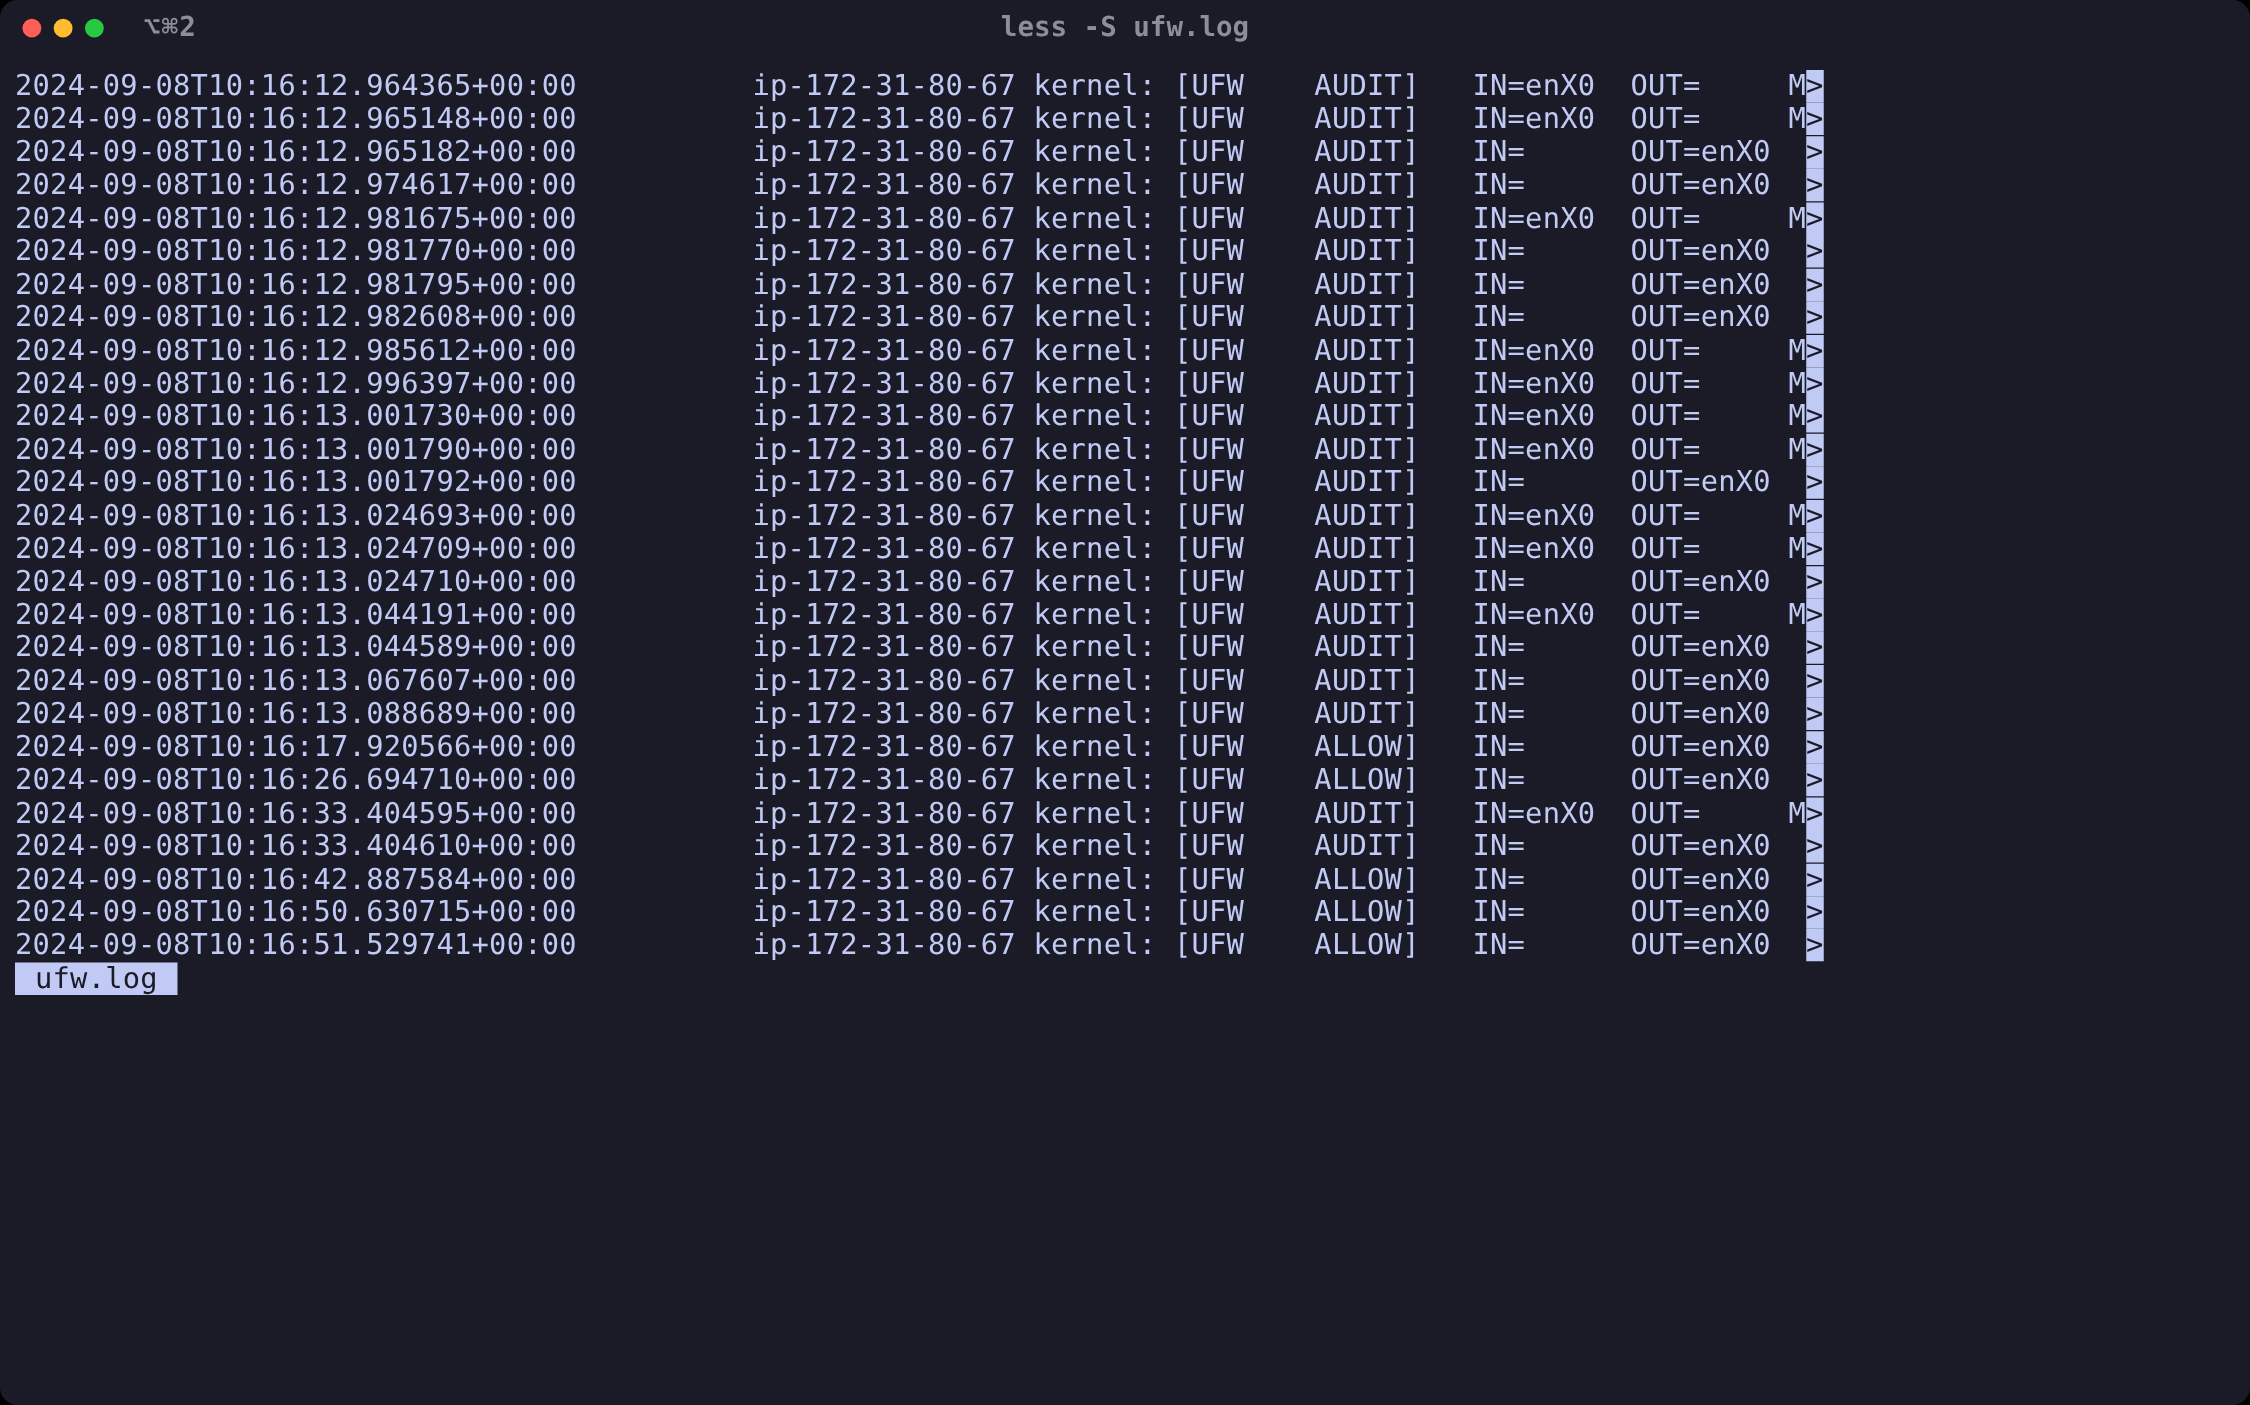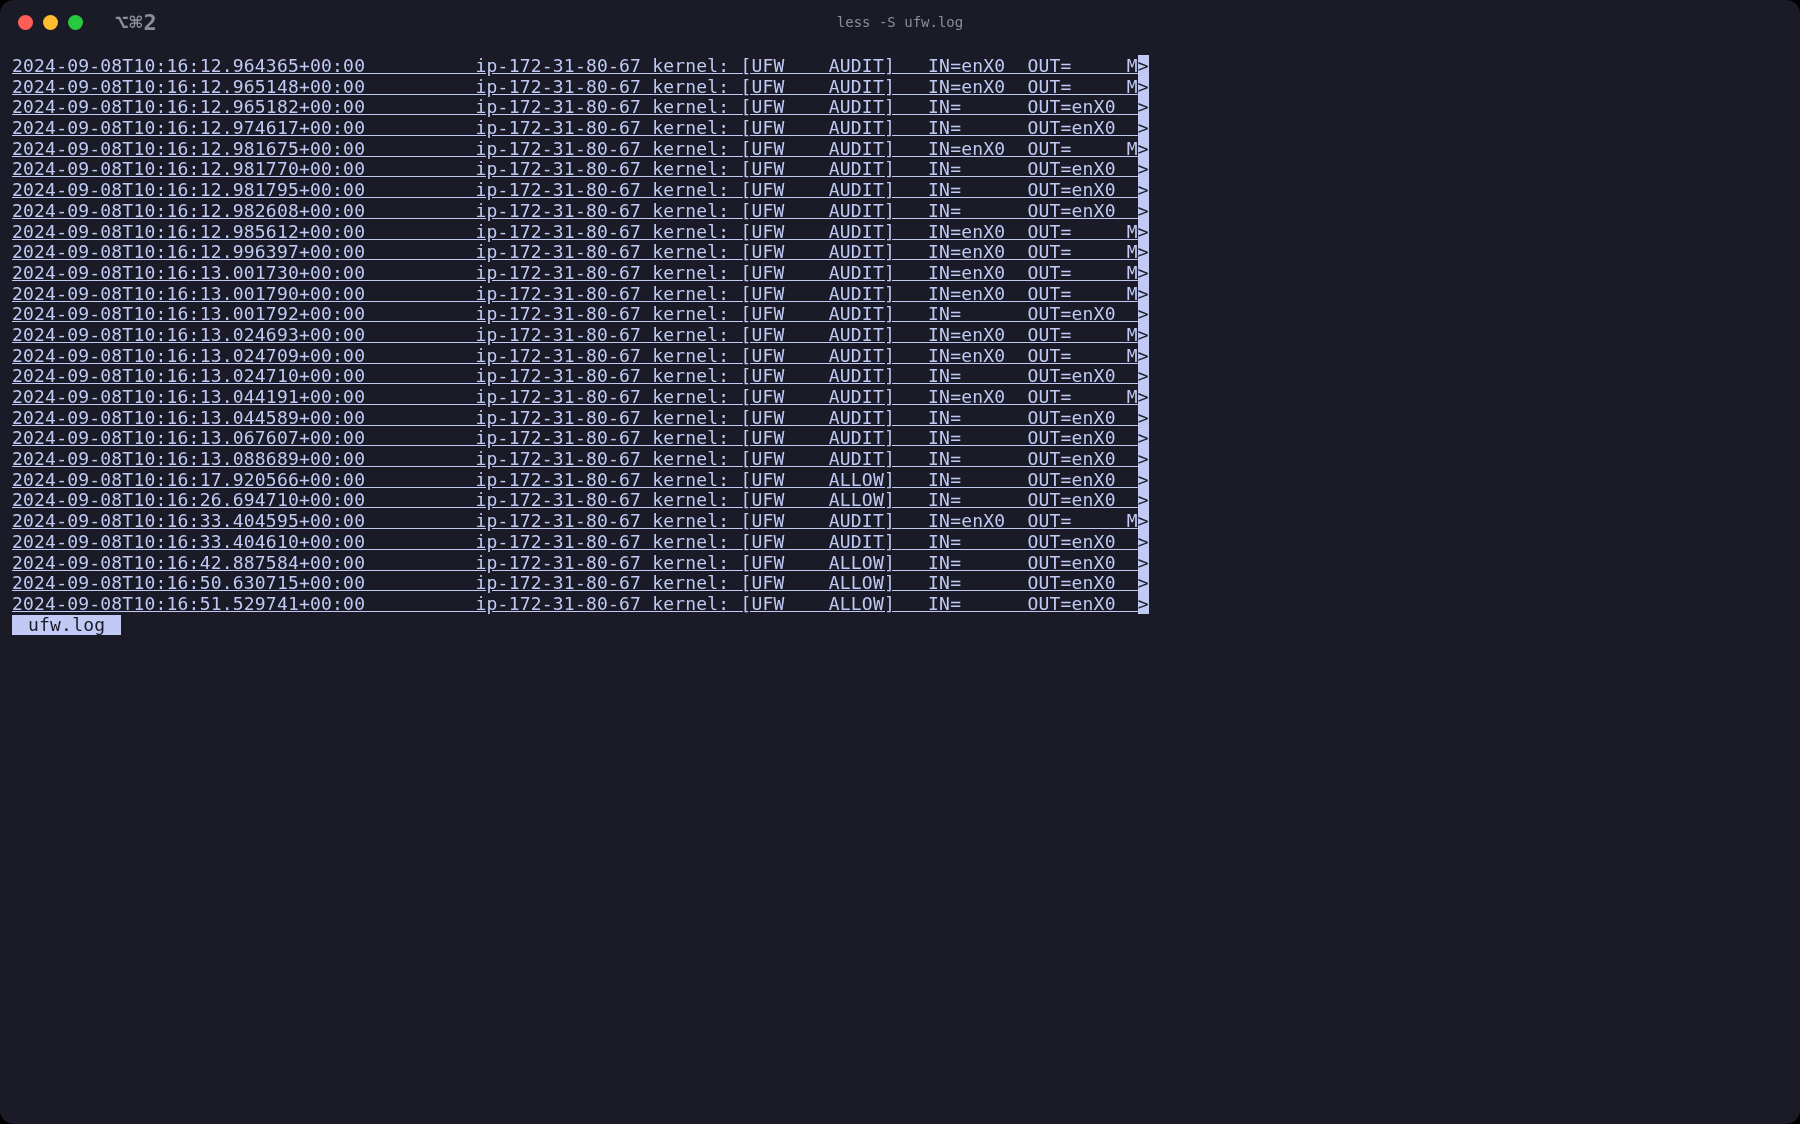--- a/index.html
+++ b/index.html
@@ -56,31 +56,30 @@
     font-size: 22px;
     font-weight: 600;
     letter-spacing: 1px;
   }
   .window-title {
     position: absolute;
     left: 0;
     right: 0;
     text-align: center;
     color: var(--title-fg);
-    font-size: 14px;
-    font-weight: 400;
+    font-size: 22px;
+    font-weight: 700;
     pointer-events: none;
   }
   .terminal {
     padding: 12px 8px 0 12px;
-    font-size: 18px;
+    font-size: 23px;
     line-height: 1.15;
     white-space: pre;
     letter-spacing: 0.2px;
-    text-decoration: underline;
   }
   .log-row {
     display: block;
   }
   .rev {
     background: var(--status-bg);
     color: var(--status-fg);
   }
   .status {
     display: inline-block;

